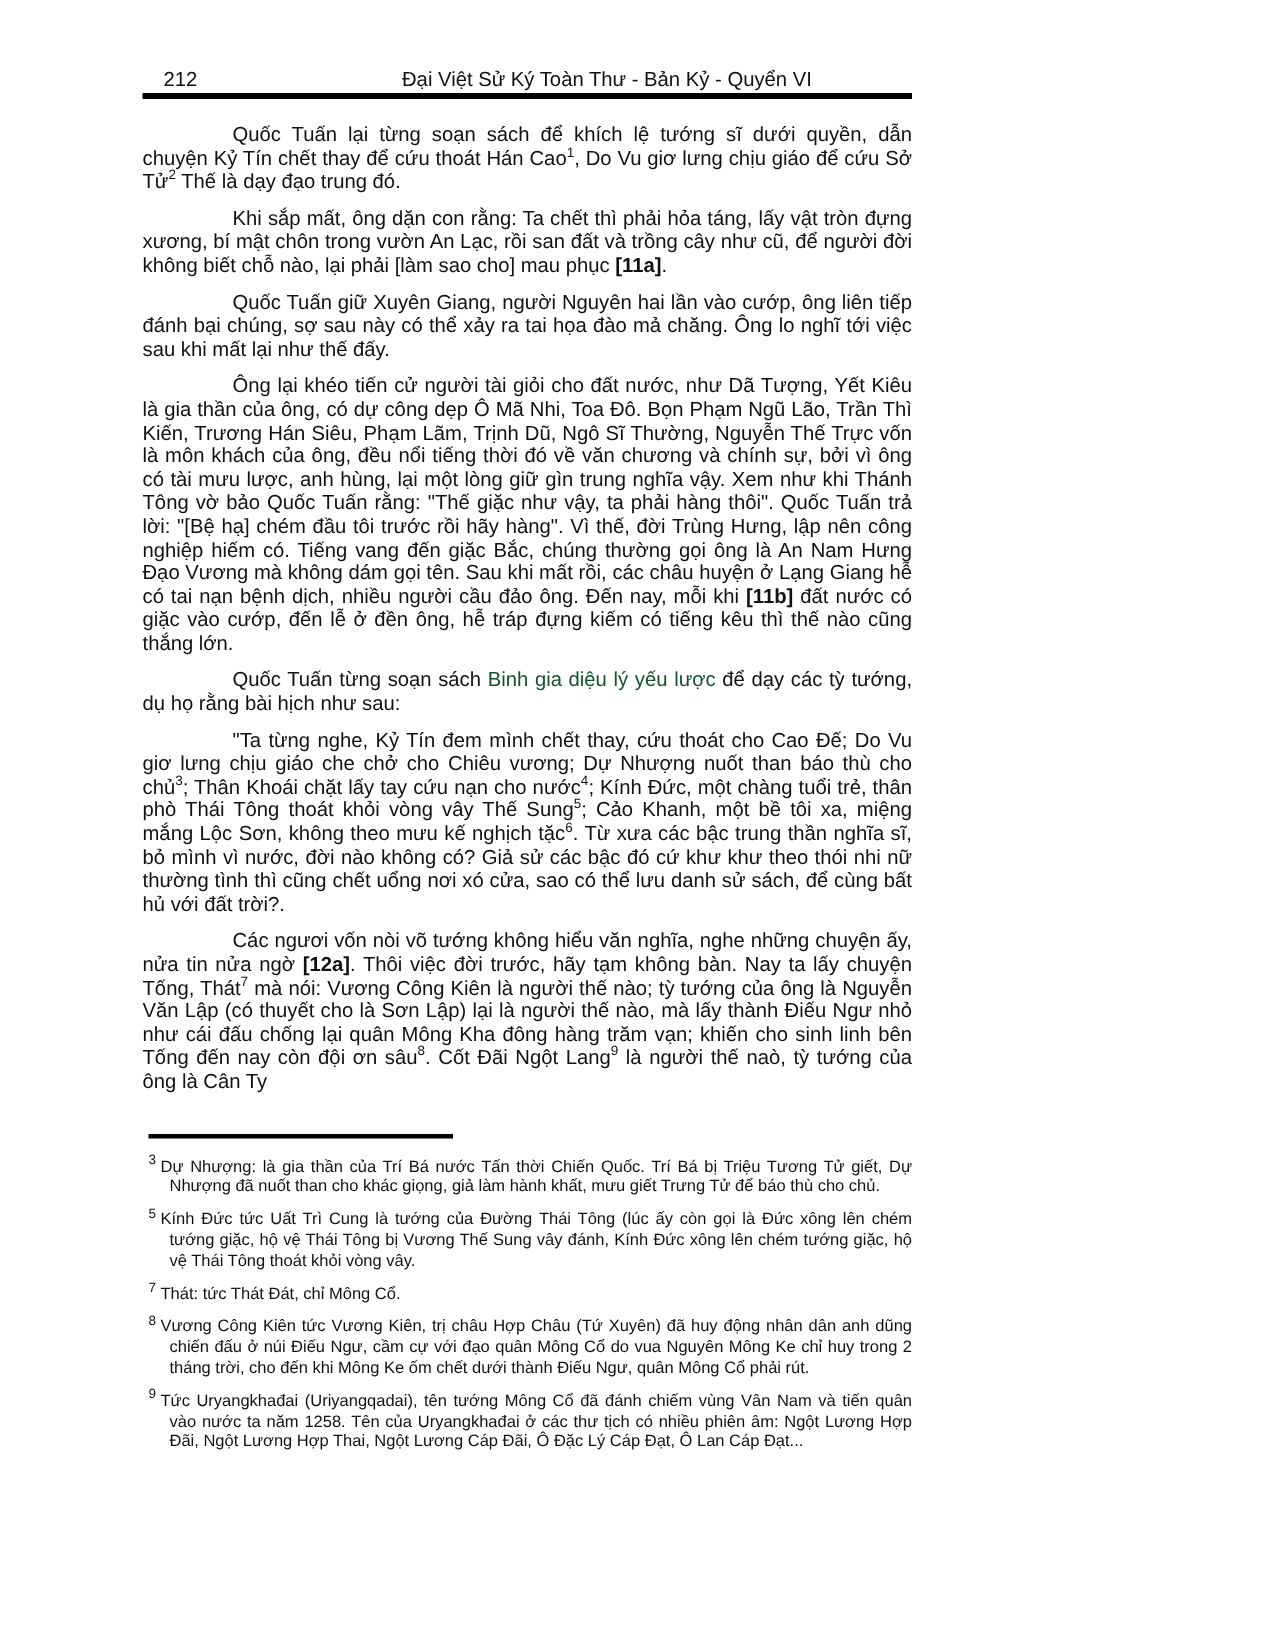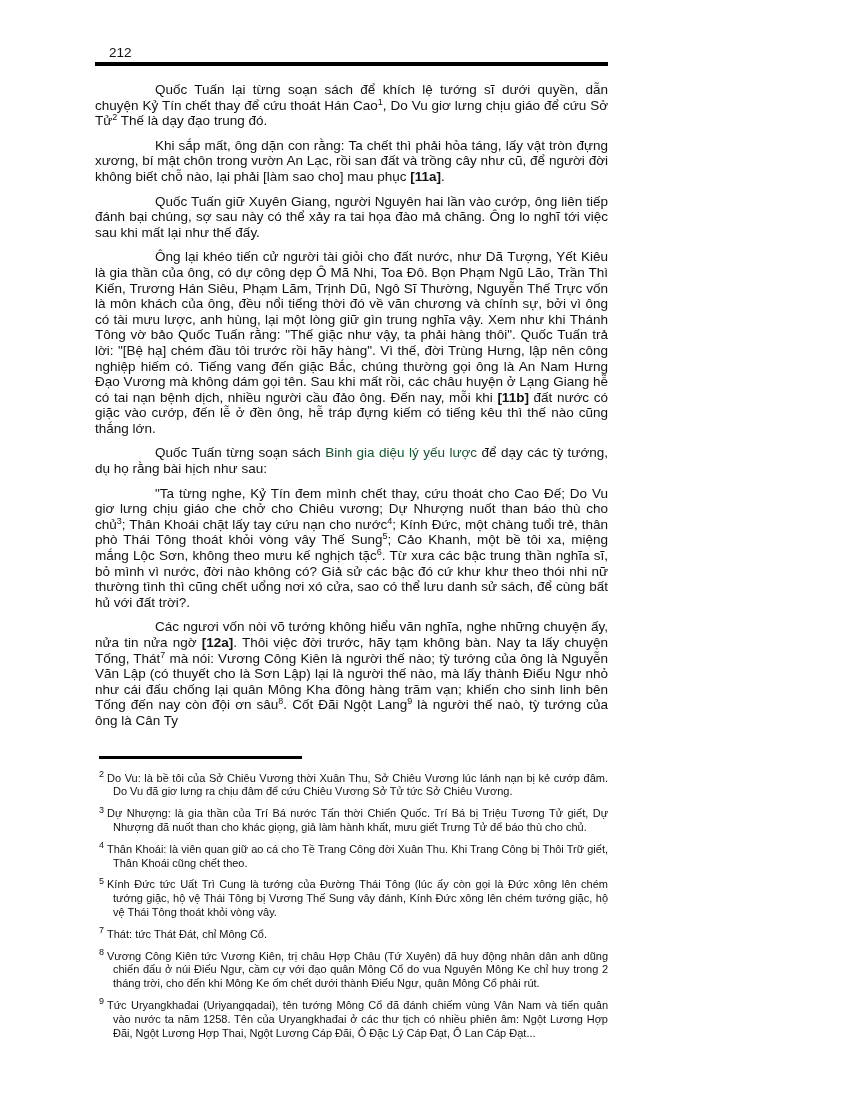--- a/index.html
+++ b/index.html
@@ -74,37 +74,36 @@
   }
   sup.fn-num { margin-right: 3px; }
 </style>
 </head>
 <body>
 
 <div class="page">
 
   <div class="header">
     <span class="page-number">212</span>
+    <span class="running-title">Đại Việt Sử Ký Toàn Thư - Bản Kỷ - Quyển VI</span>
   </div>
 
   <div class="body-text">
       <p><span class="seg-n">Quốc Tuấn lại từng soạn sách để khích lệ tướng sĩ dưới quyền, dẫn chuyện Kỷ Tín chết thay để cứu thoát Hán Cao</span><sup class="seg-sup">1</sup><span class="seg-n">, Do Vu giơ lưng chịu giáo để cứu Sở Tử</span><sup class="seg-sup">2</sup><span class="seg-n"> Thế là dạy đạo trung đó.</span></p>
       <p><span class="seg-n">Khi sắp mất, ông dặn con rằng: Ta chết thì phải hỏa táng, lấy vật tròn đựng xương, bí mật chôn trong vườn An Lạc, rồi san đất và trồng cây như cũ, để người đời không biết chỗ nào, lại phải [làm sao cho] mau phục </span><span class="seg-b">[11a]</span><span class="seg-n">.</span></p>
       <p><span class="seg-n">Quốc Tuấn giữ Xuyên Giang, người Nguyên hai lần vào cướp, ông liên tiếp đánh bại chúng, sợ sau này có thể xảy ra tai họa đào mả chăng. Ông lo nghĩ tới việc sau khi mất lại như thế đấy.</span></p>
       <p><span class="seg-n">Ông lại khéo tiến cử người tài giỏi cho đất nước, như Dã Tượng, Yết Kiêu là gia thần của ông, có dự công dẹp Ô Mã Nhi, Toa Đô. Bọn Phạm Ngũ Lão, Trần Thì Kiến, Trương Hán Siêu, Phạm Lãm, Trịnh Dũ, Ngô Sĩ Thường, Nguyễn Thế Trực vốn là môn khách của ông, đều nổi tiếng thời đó về văn chương và chính sự, bởi vì ông có tài mưu lược, anh hùng, lại một lòng giữ gìn trung nghĩa vậy. Xem như khi Thánh Tông vờ bảo Quốc Tuấn rằng: "Thế giặc như vậy, ta phải hàng thôi". Quốc Tuấn trả lời: "[Bệ hạ] chém đầu tôi trước rồi hãy hàng". Vì thế, đời Trùng Hưng, lập nên công nghiệp hiếm có. Tiếng vang đến giặc Bắc, chúng thường gọi ông là An Nam Hưng Đạo Vương mà không dám gọi tên. Sau khi mất rồi, các châu huyện ở Lạng Giang hễ có tai nạn bệnh dịch, nhiều người cầu đảo ông. Đến nay, mỗi khi </span><span class="seg-b">[11b]</span><span class="seg-n"> đất nước có giặc vào cướp, đến lễ ở đền ông, hễ tráp đựng kiếm có tiếng kêu thì thế nào cũng thắng lớn.</span></p>
       <p><span class="seg-n">Quốc Tuấn từng soạn sách </span><span class="seg-g">Binh gia diệu lý yếu lược</span><span class="seg-n"> để dạy các tỳ tướng, dụ họ rằng bài hịch như sau:</span></p>
       <p><span class="seg-n">"Ta từng nghe, Kỷ Tín đem mình chết thay, cứu thoát cho Cao Đế; Do Vu giơ lưng chịu giáo che chở cho Chiêu vương; Dự Nhượng nuốt than báo thù cho chủ</span><sup class="seg-sup">3</sup><span class="seg-n">; Thân Khoái chặt lấy tay cứu nạn cho nước</span><sup class="seg-sup">4</sup><span class="seg-n">; Kính Đức, một chàng tuổi trẻ, thân phò Thái Tông thoát khỏi vòng vây Thế Sung</span><sup class="seg-sup">5</sup><span class="seg-n">; Cảo Khanh, một bề tôi xa, miệng mắng Lộc Sơn, không theo mưu kế nghịch tặc</span><sup class="seg-sup">6</sup><span class="seg-n">. Từ xưa các bậc trung thần nghĩa sĩ, bỏ mình vì nước, đời nào không có? Giả sử các bậc đó cứ khư khư theo thói nhi nữ thường tình thì cũng chết uổng nơi xó cửa, sao có thể lưu danh sử sách, để cùng bất hủ với đất trời?.</span></p>
       <p><span class="seg-n">Các ngươi vốn nòi võ tướng không hiểu văn nghĩa, nghe những chuyện ấy, nửa tin nửa ngờ </span><span class="seg-b">[12a]</span><span class="seg-n">. Thôi việc đời trước, hãy tạm không bàn. Nay ta lấy chuyện Tống, Thát</span><sup class="seg-sup">7</sup><span class="seg-n"> mà nói: Vương Công Kiên là người thế nào; tỳ tướng của ông là Nguyễn Văn Lập (có thuyết cho là Sơn Lập) lại là người thế nào, mà lấy thành Điếu Ngư nhỏ như cái đấu chống lại quân Mông Kha đông hàng trăm vạn; khiến cho sinh linh bên Tống đến nay còn đội ơn sâu</span><sup class="seg-sup">8</sup><span class="seg-n">. Cốt  Đãi Ngột Lang</span><sup class="seg-sup">9</sup><span class="seg-n"> là người thế naò, tỳ tướng của ông là Cân Ty</span></p>
     </div>
 
   <hr class="footnote-sep">
 
   <div class="footnotes">
-      <p><sup class="fn-num">2</sup><span>Do Vu: là bề tôi của Sở Chiêu Vương thời Xuân Thu, Sở Chiêu Vương lúc lánh nạn bị kẻ cướp đâm. Do Vu đã giơ lưng ra chịu đâm để cứu Chiêu Vương Sở Tử tức Sở Chiêu Vương.</span></p>
       <p><sup class="fn-num">3</sup><span>Dự Nhượng: là gia thần của Trí Bá nước Tấn thời Chiến Quốc. Trí Bá bị Triệu Tương Tử giết, Dự Nhượng đã nuốt than cho khác giọng, giả làm hành khất, mưu giết Trưng Tử để báo thù cho chủ.</span></p>
-      <p><sup class="fn-num">4</sup><span>Thân Khoái: là viên quan giữ ao cá cho Tề Trang Công đời Xuân Thu. Khi Trang Công bị Thôi Trữ giết, Thân Khoái cũng chết theo.</span></p>
       <p><sup class="fn-num">5</sup><span>Kính Đức tức Uất Trì Cung là tướng của Đường Thái Tông (lúc ấy còn gọi là Đức xông lên chém tướng giặc, hộ vệ Thái Tông bị Vương Thế Sung vây đánh, Kính Đức xông lên chém tướng giặc, hộ vệ Thái Tông thoát khỏi vòng vây.</span></p>
       <p><sup class="fn-num">7</sup><span>Thát: tức Thát Đát, chỉ Mông Cổ.</span></p>
       <p><sup class="fn-num">8</sup><span>Vương Công Kiên tức Vương Kiên, trị châu Hợp Châu (Tứ Xuyên) đã huy động nhân dân anh dũng chiến đấu ở núi Điếu Ngư, cầm cự với đạo quân Mông Cổ do vua Nguyên Mông Ke chỉ huy trong 2 tháng trời, cho đến khi Mông Ke ốm chết dưới thành Điếu Ngư, quân Mông Cổ phải rút.</span></p>
       <p><sup class="fn-num">9</sup><span>Tức Uryangkhađai (Uriyangqadai), tên tướng Mông Cổ đã đánh chiếm vùng Vân Nam và tiến quân vào nước ta năm 1258. Tên của Uryangkhađai ở các thư tịch có nhiều phiên âm: Ngột Lương Hợp Đãi, Ngột Lương Hợp Thai, Ngột Lương Cáp Đãi, Ô Đặc Lý Cáp Đạt, Ô Lan Cáp Đạt...</span></p>
     </div>
 
 </div>
 
 </body></html>

